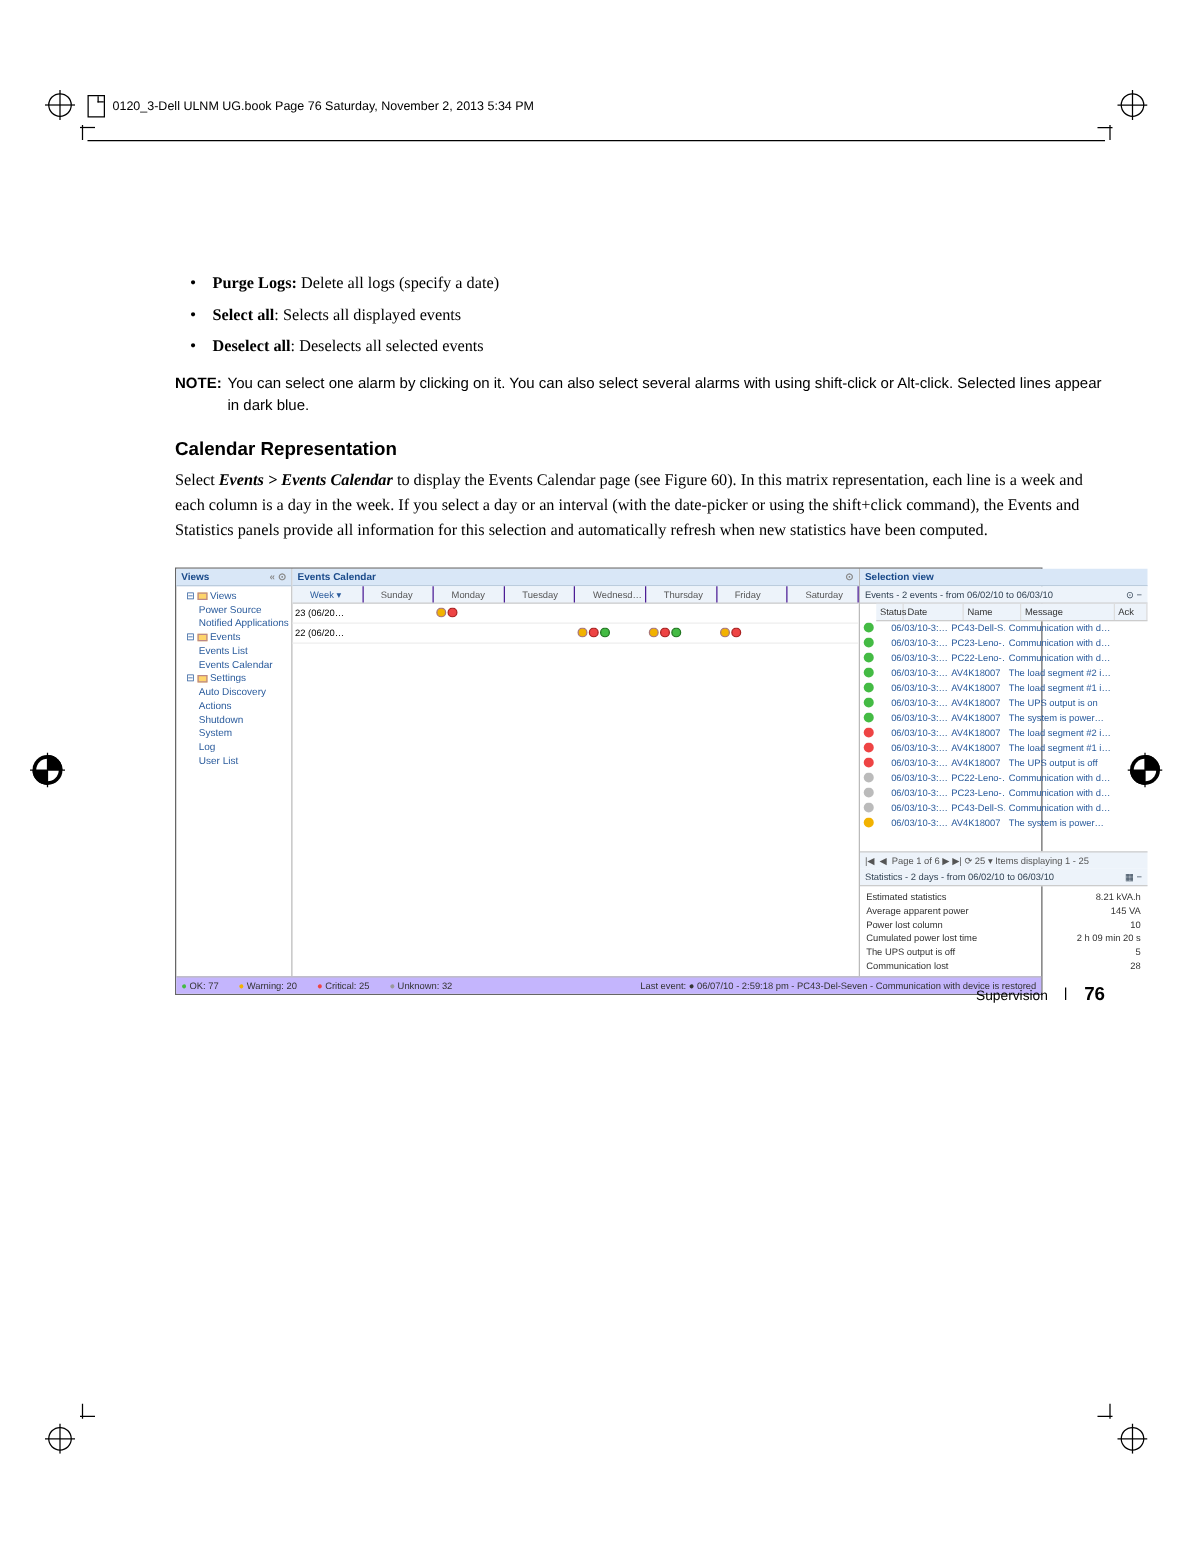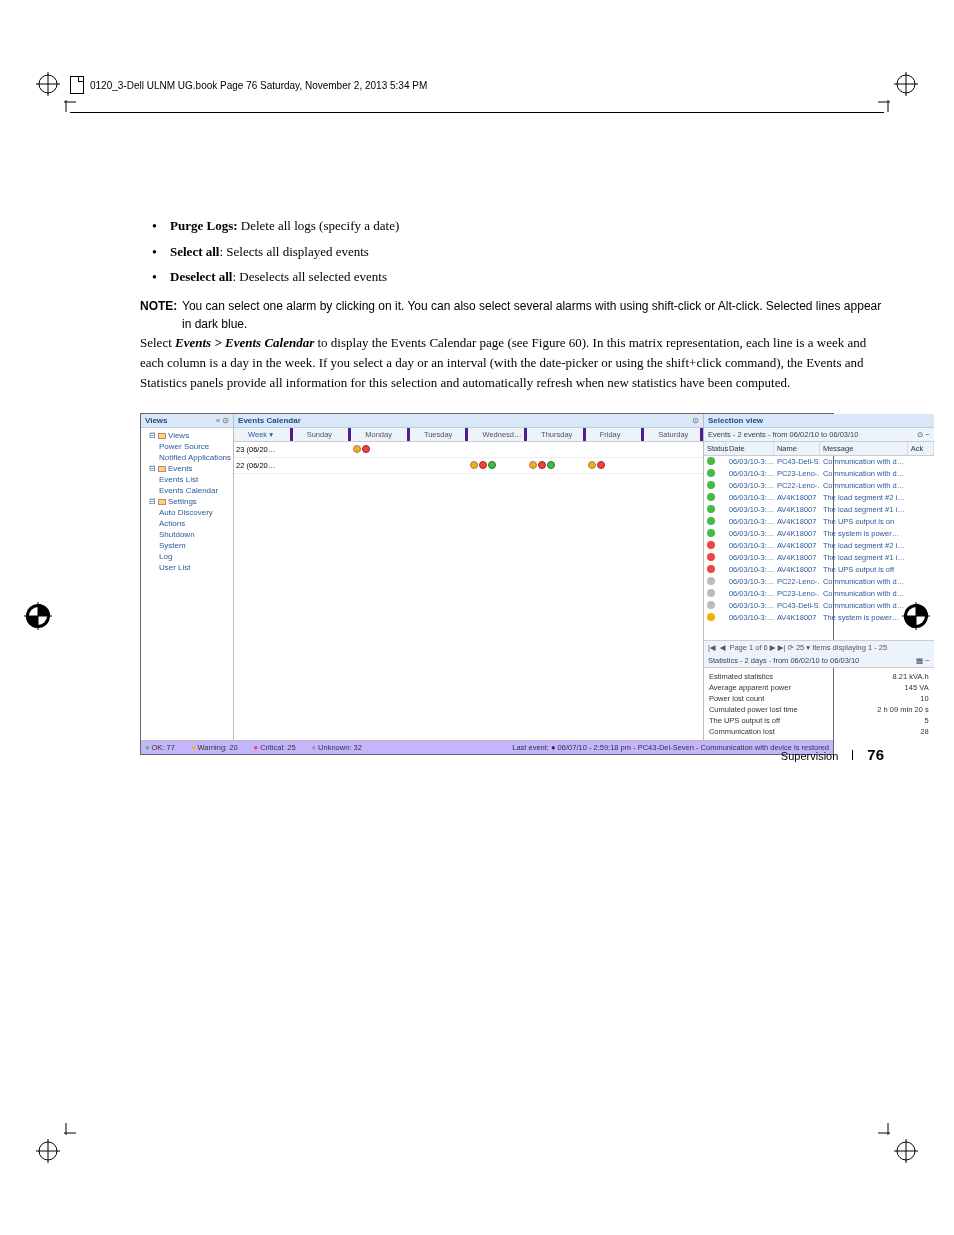--- a/index.html
+++ b/index.html
@@ -94,32 +94,32 @@
   .panel-title { background: #d9e7f7; color: #1a4a8a; font-weight: bold; padding: 2px 4px; border-bottom: 1px solid #bcd; font-size: 8px; display: flex; justify-content: space-between; align-items: center; }
   .panel-title .ctrl { color: #888; font-size: 8px; }
   .left-panel { width: 120px; border-right: 1px solid #bbb; display: flex; flex-direction: column; }
   .tree { padding: 2px; color: #345; }
   .tree div { padding: 1px 0 1px 6px; white-space: nowrap; overflow: hidden; }
   .tree-icon { display: inline-block; width: 8px; height: 6px; background: #ffd56b; border: 1px solid #b88; margin-right: 2px; vertical-align: middle; }
   .tree .blue { color: #2a5b9c; }
   .tree .indent1 { padding-left: 16px; }
   .mid-panel { flex: 1; border-right: 1px solid #bbb; display: flex; flex-direction: column; }
   .cal-head { display: flex; background: #edf3fa; border-bottom: 1px solid #ccc; }
-  .cal-head div { flex: 1; padding: 2px 14px; color: #555; font-size: 7.5px; border-right: 3px solid #4c1d95; overflow: hidden; }
+  .cal-head div { flex: 1; padding: 2px 14px; color: #555; font-size: 7.5px; border-right: 1px solid #4c1d95; overflow: hidden; }
   .cal-head div:first-child { color: #2a5b9c; }
   .cal-body { flex: 1; }
   .cal-row { display: flex; border-bottom: 1px solid #eee; height: 16px; align-items: center; }
   .cal-row > div { flex: 1; padding: 0 2px; font-size: 7.5px; overflow: hidden; display: flex; gap: 1px; align-items: center; }
   .dot { width: 8px; height: 8px; border-radius: 50%; display: inline-block; }
   .dot-y { background: #f2b200; border: 1px solid #a77; }
   .dot-r { background: #e44; border: 1px solid #a22; }
   .dot-g { background: #4b4; border: 1px solid #272; }
   .right-panel { width: 250px; display: flex; flex-direction: column; }
   .r-sub { background: #edf3fa; padding: 2px 4px; border-bottom: 1px solid #ccc; color: #345; font-size: 7.5px; display: flex; justify-content: space-between; }
-  .ev-head { display: flex; background: #edf3fa; border-bottom: 1px solid #ccc; font-size: 7.5px; color: #333; }
+  .ev-head { display: flex; background: #edf3fa; border-bottom: 1px solid #ccc; font-size: 7.5px; color: #333; margin-left: 13px; }
   .ev-head > div { padding: 2px 3px; border-right: 1px solid #ddd; }
   .ev-c1 { width: 22px; } .ev-c2 { width: 48px; } .ev-c3 { width: 46px; } .ev-c4 { flex: 1; } .ev-c5 { width: 26px; }
   .ev-body { flex: 1; overflow: hidden; }
   .ev-row { display: flex; font-size: 7.5px; padding: 1px 0; color: #2a5b9c; }
   .ev-row > div { padding: 0 3px; overflow: hidden; white-space: nowrap; }
   .st-dot { width: 8px; height: 8px; border-radius: 50%; display: inline-block; }
   .st-g { background: #4b4; } .st-r { background: #e44; } .st-gy { background: #bbb; } .st-y { background: #f2b200; }
   .pager { background: #edf3fa; border-top: 1px solid #ccc; padding: 2px 4px; font-size: 7.5px; color: #555; display: flex; align-items: center; gap: 4px; }
   .stat-body { padding: 3px 5px; font-size: 7.5px; color: #333; }
   .stat-row { display: flex; justify-content: space-between; padding: 1px 0; }
@@ -209,20 +209,21 @@
       <li><span class="bold">Deselect all</span><span>: Deselects all selected events</span></li>
     </ul>
 
     <div class="note-block">
       <div class="note-wrap">
         <span class="note-label">NOTE:</span>
         <span style="flex:1; padding-left:4px;">You can select one alarm by clicking on it. You can also select several alarms with using shift-click or Alt-click. Selected lines appear in dark blue.</span>
       </div>
     </div>
 
+    <h3 class="section-heading">Calendar Representation</h3>
     <p class="body-text">
       <span>Select </span><span class="italic-bold">Events &gt; Events Calendar</span><span> to display the Events Calendar page (see Figure 60). In this matrix representation, each line is a week and each column is a day in the week. If you select a day or an interval (with the date-picker or using the shift+click command), the Events and Statistics panels provide all information for this selection and automatically refresh when new statistics have been computed.</span>
     </p>
 
     <div class="app-shot">
       <div class="shot-main">
 
         <div class="left-panel">
           <div class="panel-title">
             <span>Views</span>
@@ -425,21 +426,21 @@
           <div class="stat-body" id="statbody">
               <div class="stat-row">
                 <span>Estimated statistics</span>
                 <span>8.21 kVA.h</span>
               </div>
               <div class="stat-row">
                 <span>Average apparent power</span>
                 <span>145 VA</span>
               </div>
               <div class="stat-row">
-                <span>Power lost count</span>
+                <span>Power lost column</span>
                 <span>10</span>
               </div>
               <div class="stat-row">
                 <span>Cumulated power lost time</span>
                 <span>2 h 09 min 20 s</span>
               </div>
               <div class="stat-row">
                 <span>The UPS output is off</span>
                 <span>5</span>
               </div>

